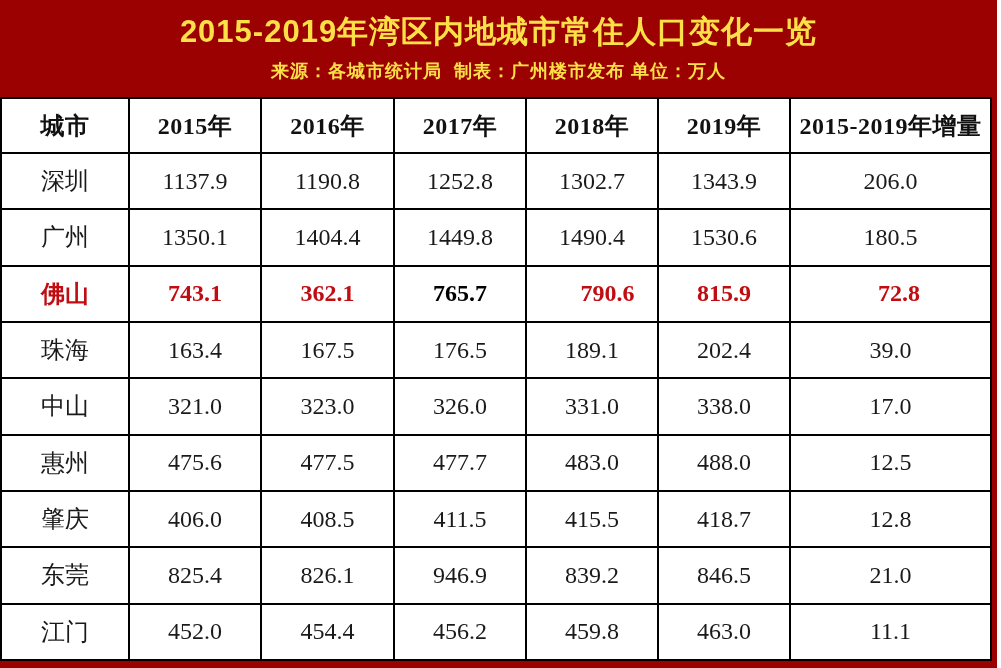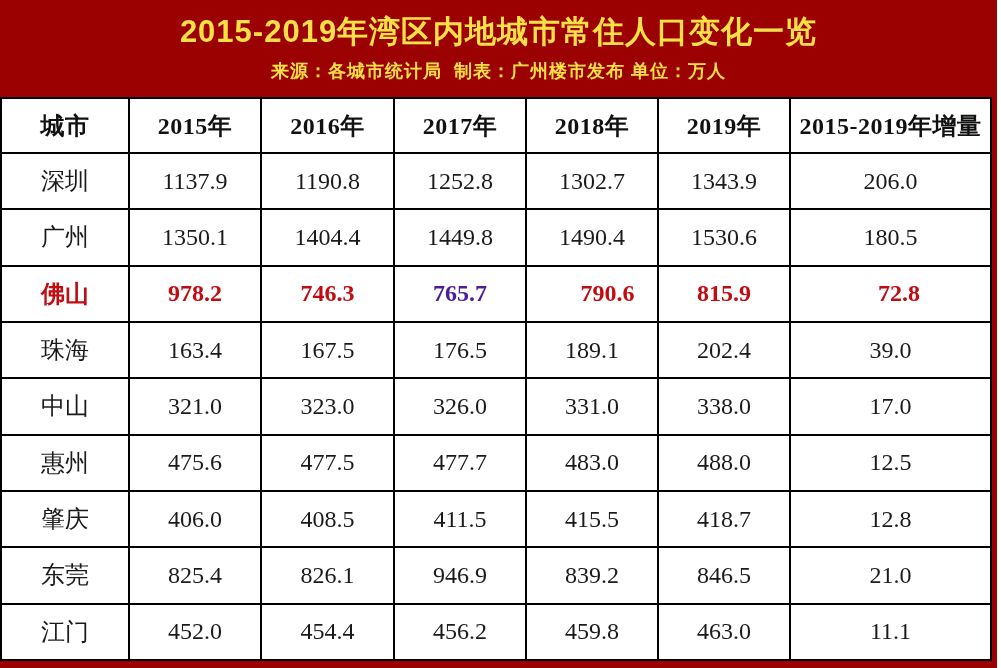--- a/index.html
+++ b/index.html
@@ -121,23 +121,23 @@
             <td>广州</td>
             <td>1350.1</td>
             <td>1404.4</td>
             <td>1449.8</td>
             <td>1490.4</td>
             <td>1530.6</td>
             <td>180.5</td>
           </tr>
           <tr class="highlight" style="color: rgb(192, 13, 18);">
             <td style="color: rgb(192, 13, 18);">佛山</td>
-            <td style="color: rgb(192, 13, 18);">978.2</td>
-            <td style="color: rgb(192, 13, 18);">746.3</td>
-            <td style="color: #4c1d95;">765.7</td>
+            <td style="color: rgb(192, 13, 18);">743.1</td>
+            <td style="color: rgb(192, 13, 18);">362.1</td>
+            <td style="color: #000000;">765.7</td>
             <td style="color: rgb(192, 13, 18); padding-left: 31px;">790.6</td>
             <td style="color: rgb(192, 13, 18);">815.9</td>
             <td style="color: rgb(192, 13, 18); padding-left: 17px;">72.8</td>
           </tr>
           <tr>
             <td>珠海</td>
             <td>163.4</td>
             <td>167.5</td>
             <td>176.5</td>
             <td>189.1</td>

